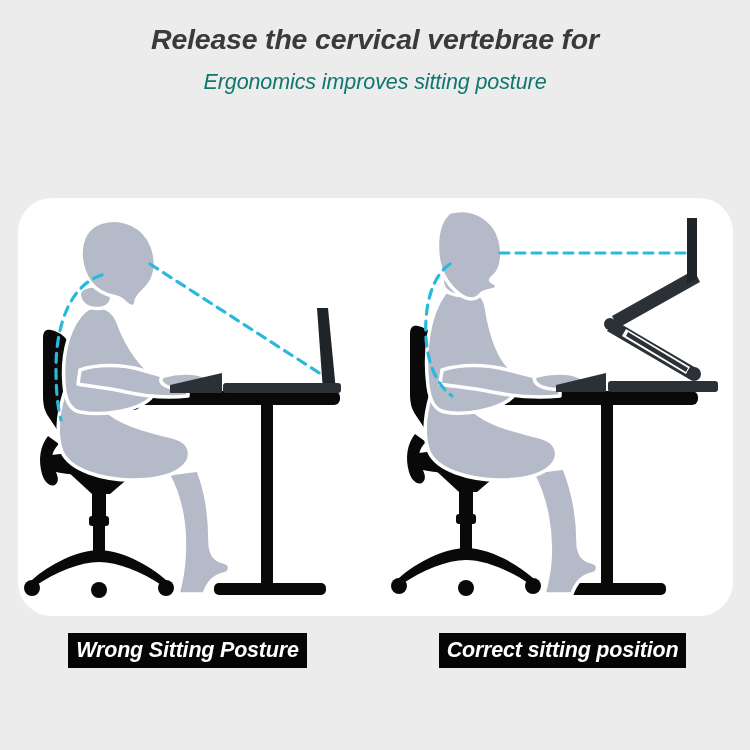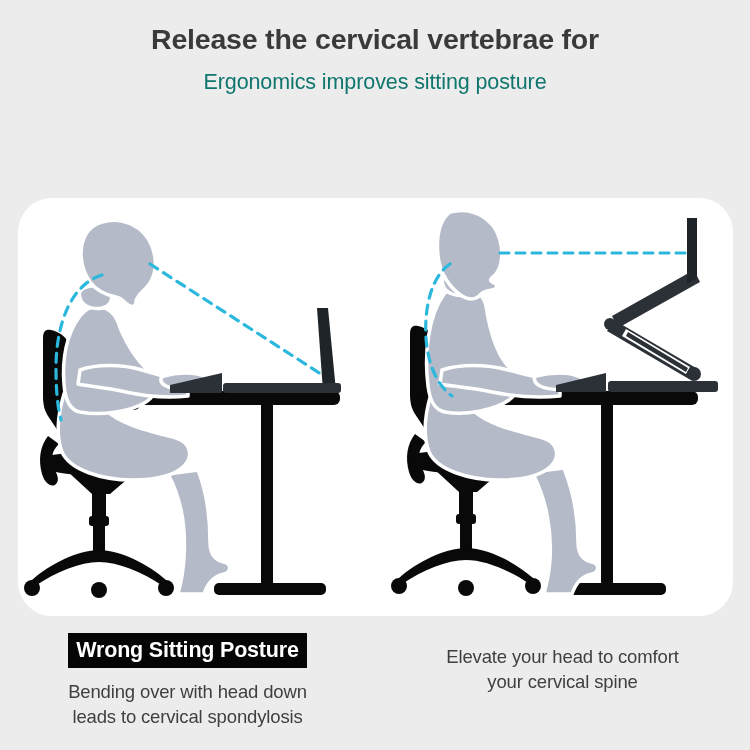--- a/index.html
+++ b/index.html
@@ -12,20 +12,21 @@
     background: #ececec;
     font-family: "Liberation Sans", "DejaVu Sans", sans-serif;
     overflow: hidden;
     position: relative;
   }
   #page {
     position: absolute;
     inset: 0;
     width: 750px;
     height: 750px;
+    font-style: italic;
   }
 
   
   .header {
     position: absolute;
     top: 0; left: 0;
     width: 750px;
     text-align: center;
     padding-top: 22px;
     box-sizing: border-box;
@@ -287,24 +288,21 @@
           <path d="M74 66 C 56 78 48 108 50 140 C 52 168 62 188 76 198" fill="none" stroke="#2cb8dd" stroke-width="3.2" stroke-dasharray="9 7" stroke-linecap="round"></path>
         </g>
       </svg>
     </div>
   </div>
 
   <div class="captions">
 
     <div class="cap-col cap-left">
       <div class="cap-badge">Wrong Sitting Posture</div>
-      <div class="cap-body">Bending over with head down
-leads to cervical spondylosis</div>
     </div>
 
     <div class="cap-col cap-right">
-      <div class="cap-body">Elevate your head to comfort
-your cervical spine</div>
+      <div class="cap-badge">Correct sitting position</div>
     </div>
 
   </div>
 
 </div>
 
 </body></html>

